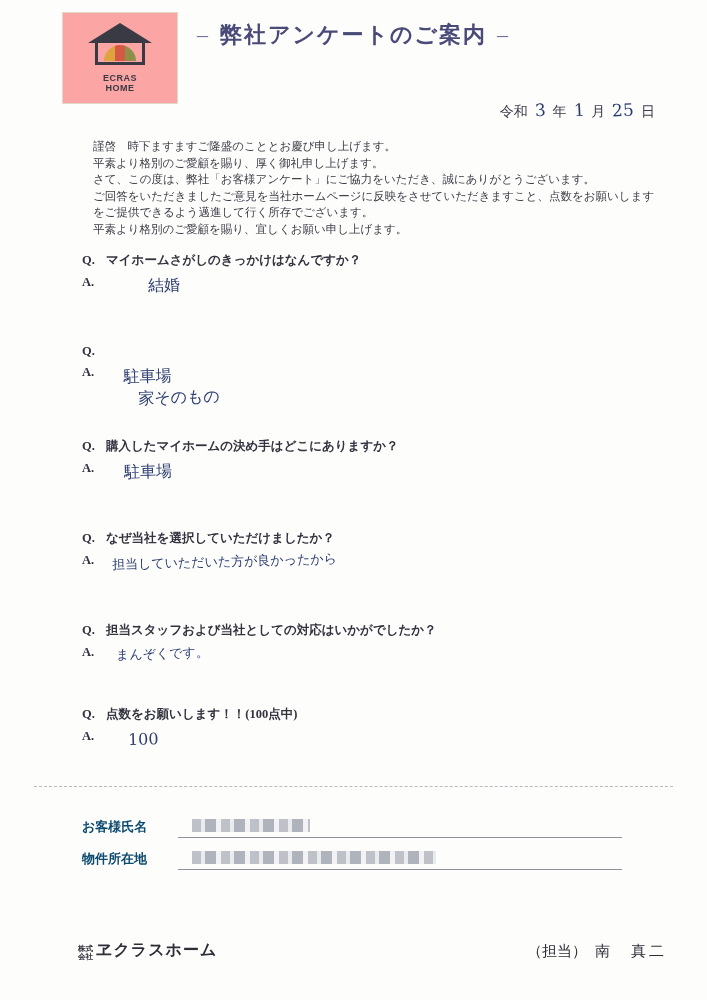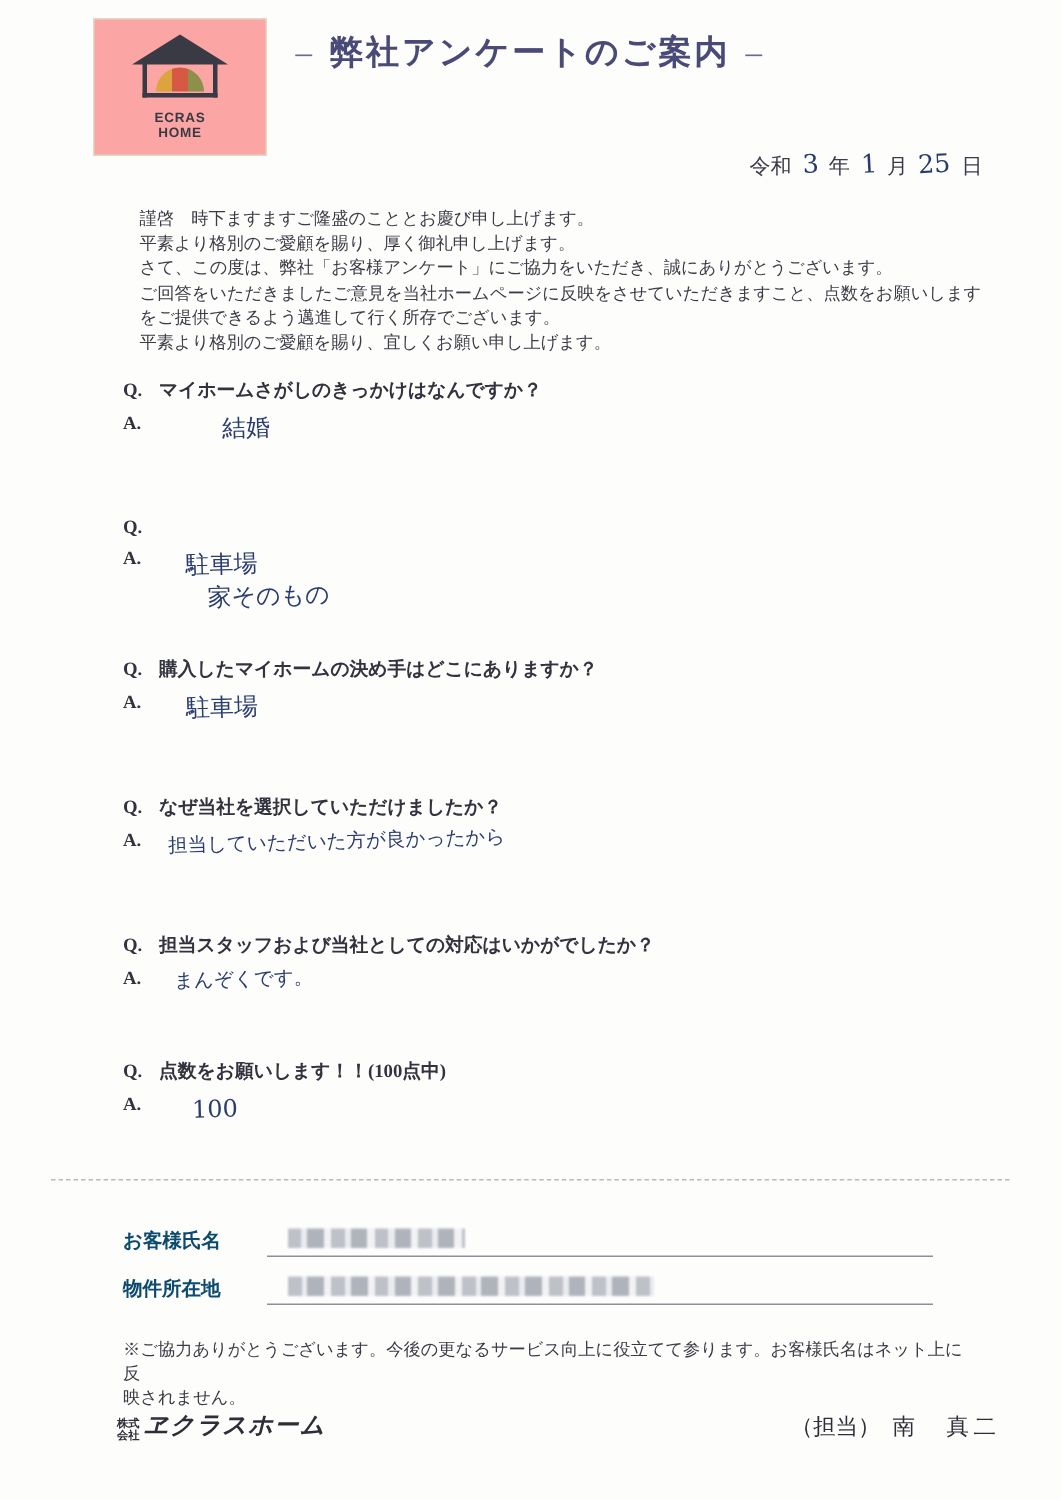--- a/index.html
+++ b/index.html
@@ -246,21 +246,20 @@
     font-size: 7.5px;
     line-height: 8px;
     font-weight: bold;
     margin-right: 3px;
     text-align: center;
   }
   .f-name {
     font-size: 16px;
     font-weight: bold;
     letter-spacing: 1px;
-    font-style: italic;
   }
   .f-addr {
     font-size: 12.5px;
     margin-left: 24px;
   }
   .f-staff {
     font-size: 15px;
     margin-left: auto;
   }
   .f-staff .nm { letter-spacing: 3px; padding-left: 8px; }
@@ -387,24 +386,20 @@
     </div>
     <div class="cust-row">
       <span class="cust-label">物件所在地</span>
       <span class="cust-value">
         <span class="redact r2"></span>
         <span></span>
       </span>
     </div>
   </div>
 
-  <div class="note">
-    <div>※ご協力ありがとうございます。今後の更なるサービス向上に役立てて参ります。お客様氏名はネット上に反</div>
-    <div>映されません。</div>
-  </div>
 
   <div class="footer">
     <span class="f-kabu">
       <span>株式</span><br>
       <span>会社</span>
     </span>
     <span class="f-name">ヱクラスホーム</span>
     <span class="f-staff">
       <span>（担当）</span><span class="nm">南　真二</span>
     </span>

